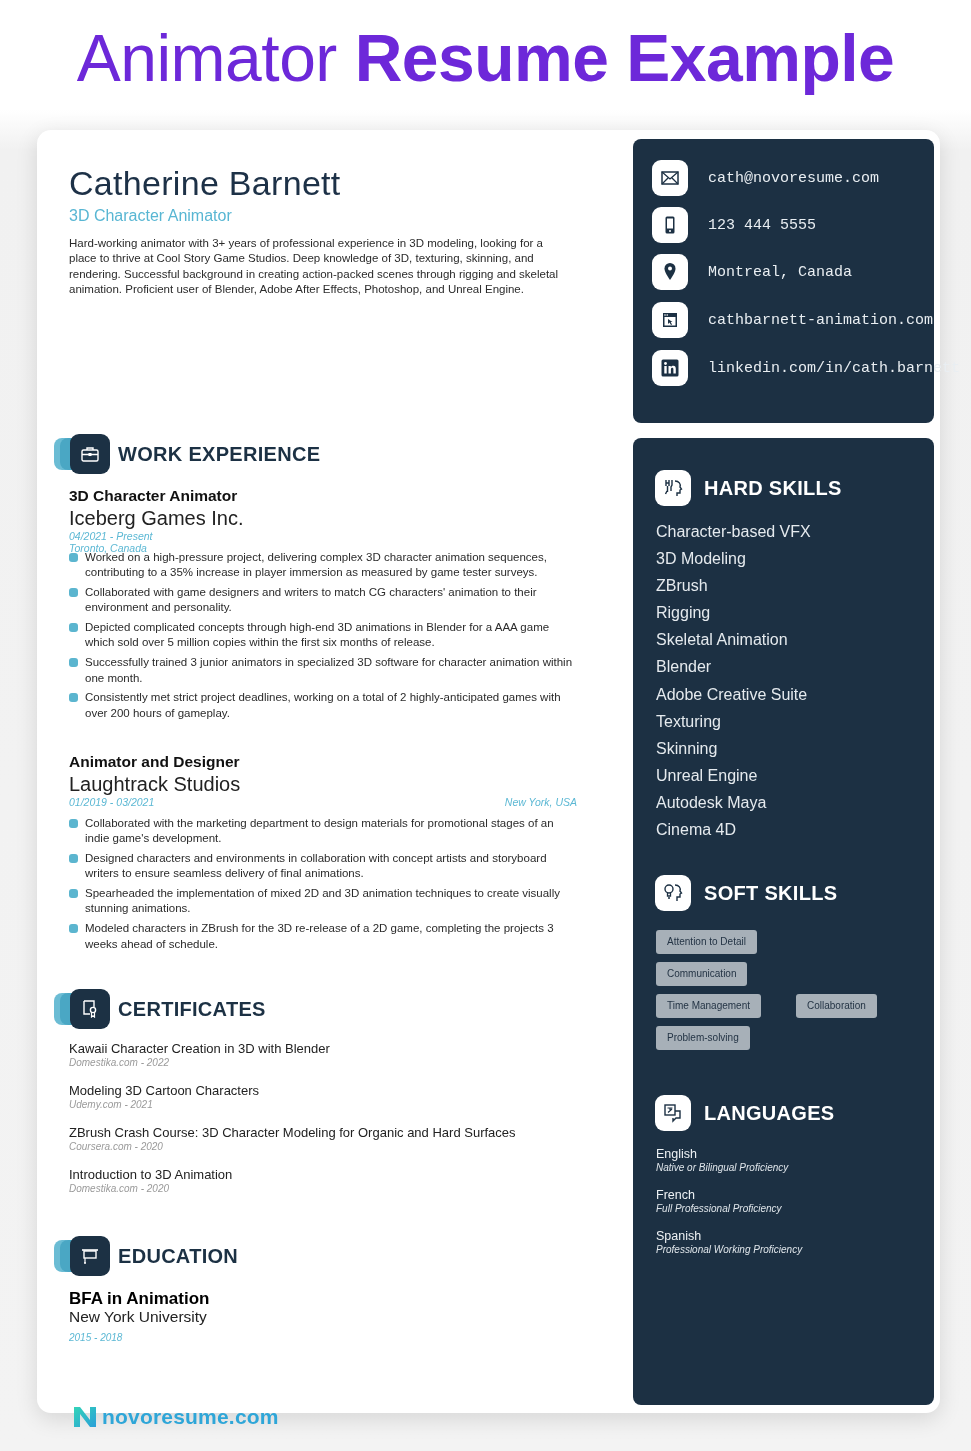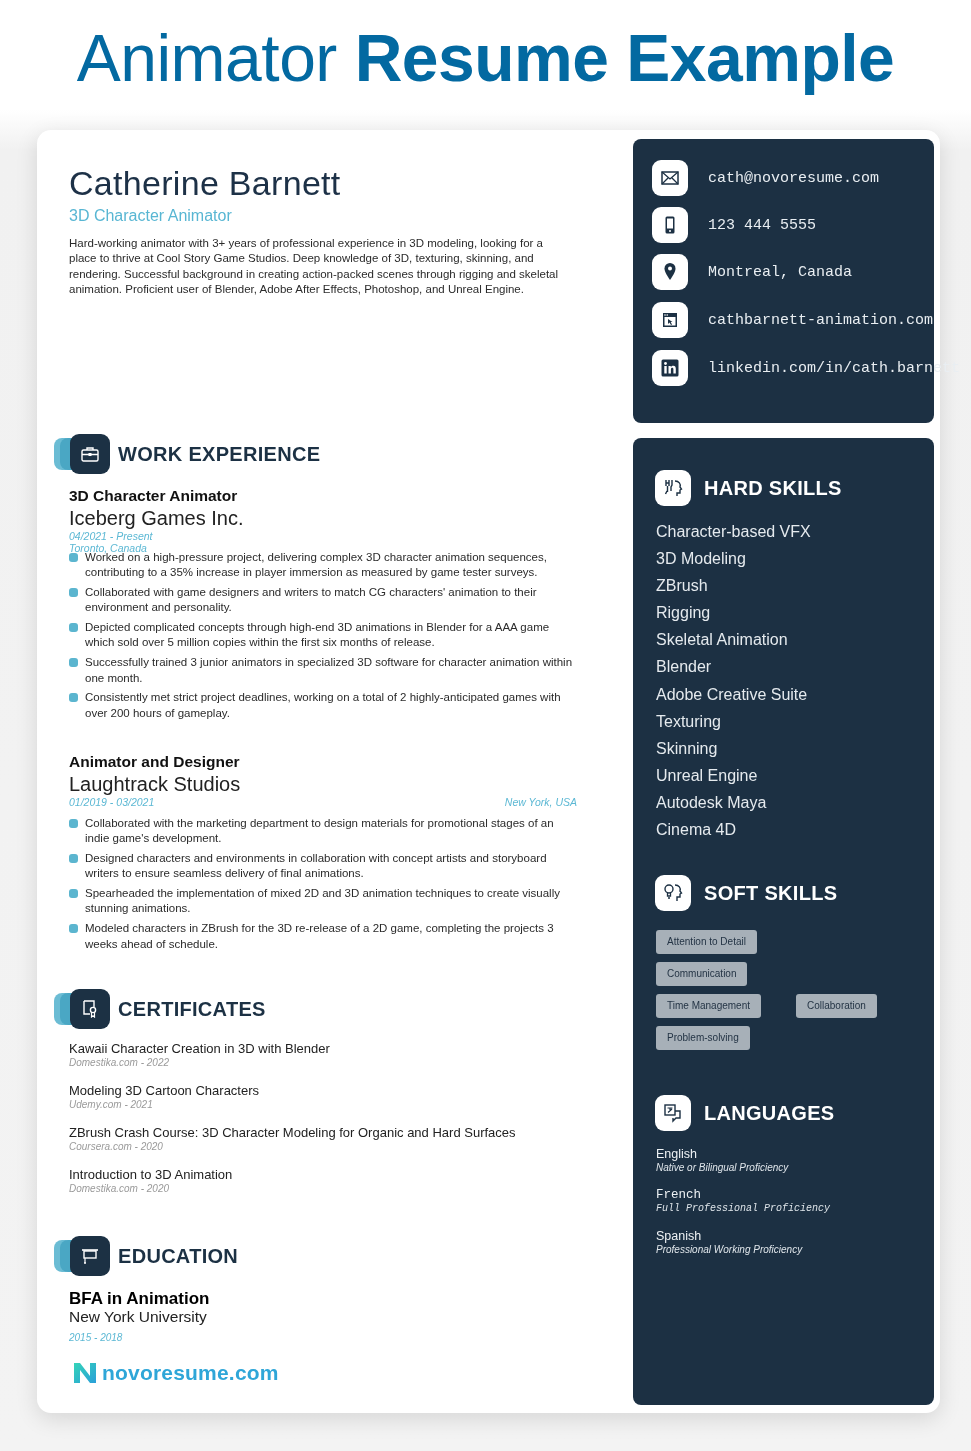--- a/index.html
+++ b/index.html
@@ -1,21 +1,21 @@
 <!DOCTYPE html>
 <html><head>
 <meta charset="utf-8">
 <style>
   * { box-sizing: border-box; margin: 0; padding: 0; }
   html, body { width: 971px; height: 1451px; background: #ffffff; overflow: hidden; }
   body { font-family: "Liberation Sans", "DejaVu Sans", sans-serif; position: relative; color: #333; }
 
   .page-title {
     position: absolute; left: 0; top: 18px; width: 971px; text-align: center;
-    font-size: 66px; color: #0369a1; letter-spacing: -0.5px; line-height: 80px;
+    font-size: 66px; color: #6d28d9; letter-spacing: -0.5px; line-height: 80px;
   }
   .page-title .light { font-weight: 400; }
   .page-title .bold { font-weight: 700; }
 
   .bg-shade {
     position: absolute; left: 0; top: 110px; width: 971px; height: 1341px;
     background: linear-gradient(#ffffff 0px, #f1f1f1 40px, #f3f3f3 100%);
   }
   .card {
     position: absolute; left: 37px; top: 130px; width: 903px; height: 1283px;
@@ -44,21 +44,21 @@
   .bullets li .dot { position: absolute; left: 0; top: 3px; width: 9px; height: 9px; border-radius: 3px; background: #5bb5cf; }
 
   .cert { position: absolute; left: 69px; }
   .cert-name { font-size: 13px; color: #222; }
   .cert-src { font-size: 10px; font-style: italic; color: #9a9a9a; margin-top: 1px; }
 
   .edu-degree { position: absolute; left: 69px; top: 1289px; font-size: 17px; font-weight: 700; color: #000000; }
   .edu-school { position: absolute; left: 69px; top: 1308px; font-size: 15.5px; color: #222; }
   .edu-dates { position: absolute; left: 69px; top: 1332px; font-size: 10px; font-style: italic; color: #5cb8d4; }
 
-  .brand { position: absolute; left: 72px; top: 1360px; display: flex; align-items: center; justify-content: center; }
+  .brand { position: absolute; left: 72px; top: 1404px; display: flex; align-items: center; justify-content: center; }
   .brand-text { font-size: 21px; font-weight: 700; color: #2ea6d8; margin-left: 4px; letter-spacing: 0.2px; }
 
   
   .panel { position: absolute; background: #1c3043; border-radius: 8px; }
   .panel.contact { left: 633px; top: 139px; width: 301px; height: 284px; }
   .panel.skills { left: 633px; top: 438px; width: 301px; height: 967px; }
 
   .contact-row { position: absolute; left: 652px; display: flex; align-items: center; }
   .c-icon { width: 36px; height: 36px; border-radius: 9px; background: #fff; display: flex; align-items: center; justify-content: center; }
   .c-text { margin-left: 20px; font-size: 15px; color: #e9eef2; font-family: Liberation Mono, monospace; }
@@ -302,20 +302,20 @@
         <path d="M12 8 H17 V15 H13 L10 18 V15" stroke="#1c3043" stroke-width="1.4" fill="none"></path>
       </svg>
   </div>
   <span class="side-title">LANGUAGES</span>
 </div>
 
 <div class="lang" style="top:1147px;">
   <div class="lang-name">English</div>
   <div class="lang-level">Native or Bilingual Proficiency</div>
 </div>
-<div class="lang" style="top:1188px;font-family:Liberation Mono, monospace;">
+<div class="lang" style="top:1188px;">
   <div class="lang-name">French</div>
   <div class="lang-level">Full Professional Proficiency</div>
 </div>
 <div class="lang" style="top:1229px;">
   <div class="lang-name">Spanish</div>
   <div class="lang-level">Professional Working Proficiency</div>
 </div>
 
 </body></html>

